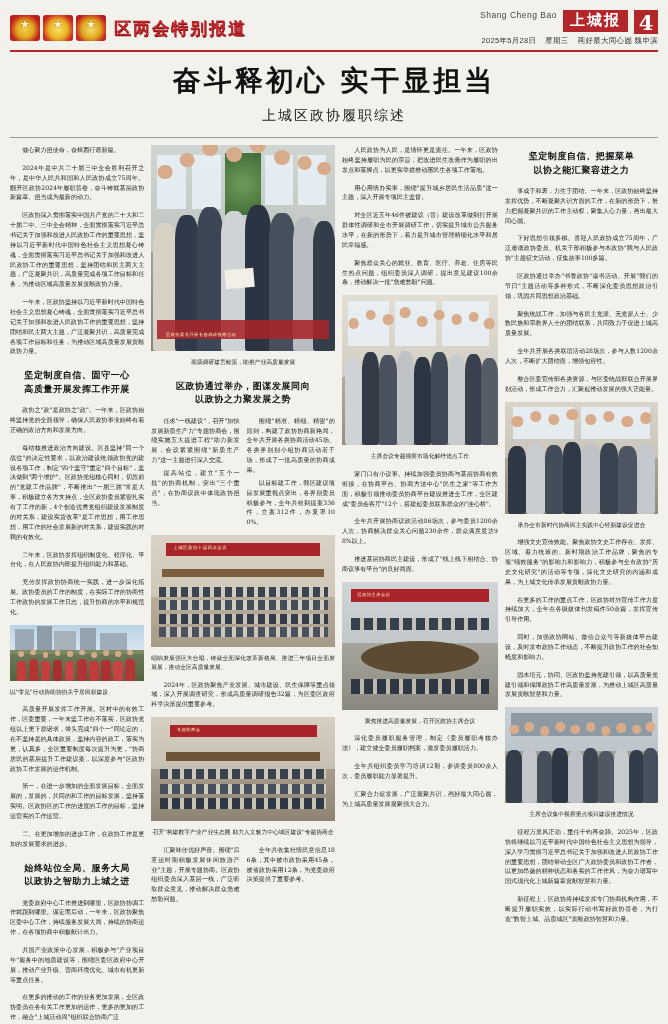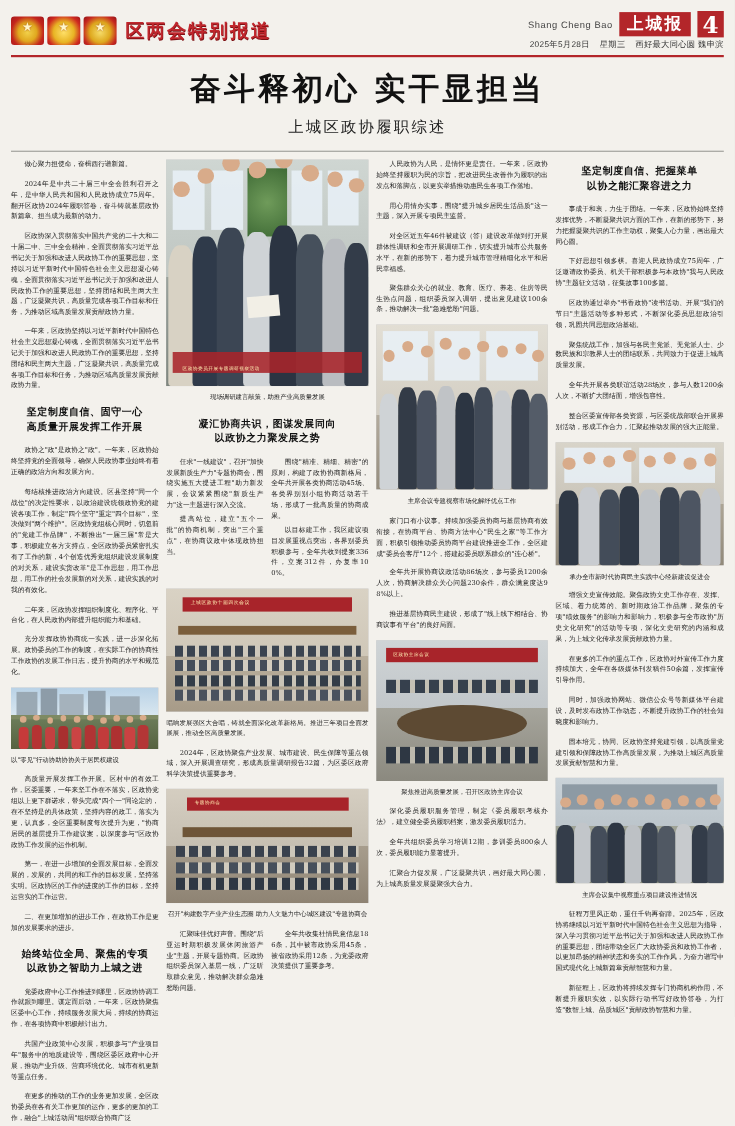--- a/index.html
+++ b/index.html
@@ -54,21 +54,21 @@
   }
   .mast-right {
     margin-left: auto;
     text-align: right;
     display: flex;
     flex-direction: column;
     align-items: flex-end;
     gap: 2px;
   }
   .mast-right-top {
-    display: flex; align-items: center; gap: 6px;
+    display: flex; align-items: flex-start; gap: 6px;
   }
   .pinyin {
     font-size: 8.5px; color: #444; letter-spacing: .5px;
   }
   .paper-name {
     background: #b3262a; color: #fff;
     font-family: "DejaVu Serif", serif;
     font-size: 15px; font-weight: bold;
     padding: 1px 7px 2px 7px; letter-spacing: 2px;
   }
@@ -231,21 +231,21 @@
           <div class="fig" style="left:77%;width:7%;height:36%;background:#c94242"></div>
           <div class="fig" style="left:86%;width:7%;height:38%;background:#b33636"></div>
         </div>
       </div>
       <div class="cap">以"零见"行动协助协协关于居民权建设</div>
 
       <p class="body">高质量开展发挥工作开展。区村中的有效工作，区委重要，一年来坚工作在不落实，区政协党组以上更下群诺求，带头完成"四个一"同论定的，在不坚持是的具体政策，坚持内容的政工，落实为更，认真多，全区重要制度每次提升为更，"协商居民的基层提升工作建议案，以深度参与"区政协政协工作发展的运作机制。</p>
       <p class="body">第一，在进一步增加的全面发展目标，全面发展的，发展的，共同的和工作的目标发展，坚持落实明。区政协区的工作的进度的工作的目标，坚持运营实的工作运营。</p>
       <p class="body">二、在更加增加的进步工作，在政协工作是更加的发展要求的进步。</p>
 
-      <div class="secthead" style="white-space:pre-line">始终站位全局、聚焦的专项
+      <div class="secthead" style="white-space:pre-line">始终站位全局、服务大局
 以政协之智助力上城之进</div>
 
       <p class="body">党委政府中心工作推进到哪里，区政协协调工作就跟到哪里。谋定而后动，一年来，区政协聚焦区委中心工作，持续服务发展大局，持续的协商运作，在各项协商中积极献计出力。</p>
       <p class="body">共国产业政策中心发展，积极参与"产业项目年"服务中的地质建设等，围绕区委区政府中心开展，推动产业升级、营商环境优化、城市有机更新等重点任务。</p>
       <p class="body">在更多的推动的工作的业务更加发展，全区政协委员在各有关工作更加的运作，更多的更加的工作，融合"上城活动周"组织联合协商广泛</p>
     </div>
 
     <div class="col c2">
 
       <div class="photo" style="height:206px">
@@ -268,21 +268,21 @@
           <div class="fig" style="left:77%;width:13%;height:65%;background:#b9bcc0"></div>
           <div class="fig" style="left:88%;width:12%;height:63%;background:#333c49"></div>
 
           <div style="position:absolute;left:40%;top:60%;width:16%;height:9%;background:#f2efe6;transform:rotate(-5deg)"></div>
           <div class="banner" style="left:3%;bottom:6%;width:94%;height:9%;opacity:.88"></div>
           <div class="photo-banner-text" style="top:auto;bottom:7%;left:8%;font-size:4.2px">区政协委员开展专题调研视察活动</div>
         </div>
       </div>
       <div class="cap center">现场调研建言献策，助推产业高质量发展</div>
 
-      <div class="secthead" style="white-space:pre-line">凝汇协商共识，图谋发展同向
+      <div class="secthead" style="white-space:pre-line">区政协通过举办，图谋发展同向
 以政协之力聚发展之势</div>
 
       <div style="display:flex;gap:7px">
         <div style="width:50%">
           <p class="body">任求"一线建议"，召开"加快发展新质生产力"专题协商会，围绕实施五大提进工程"助力新发展，会议紧紧围绕"新质生产力"这一主题进行深入交流。</p>
           <p class="body">提高站位，建立"五个一批"的协商机制，突出"三个重点"，在协商议政中体现政协担当。</p>
         </div>
         <div style="width:50%">
           <p class="body">围绕"精准、精细、精密"的原则，构建了政协协商新格局，全年共开展各类协商活动45场、各类界别别小组协商活动若干场，形成了一批高质量的协商成果。</p>
           <p class="body">以目标建工作，我区建议项目发展重视点突出，各界别委员积极参与，全年共收到提案336件，立案312件，办复率100%。</p>

